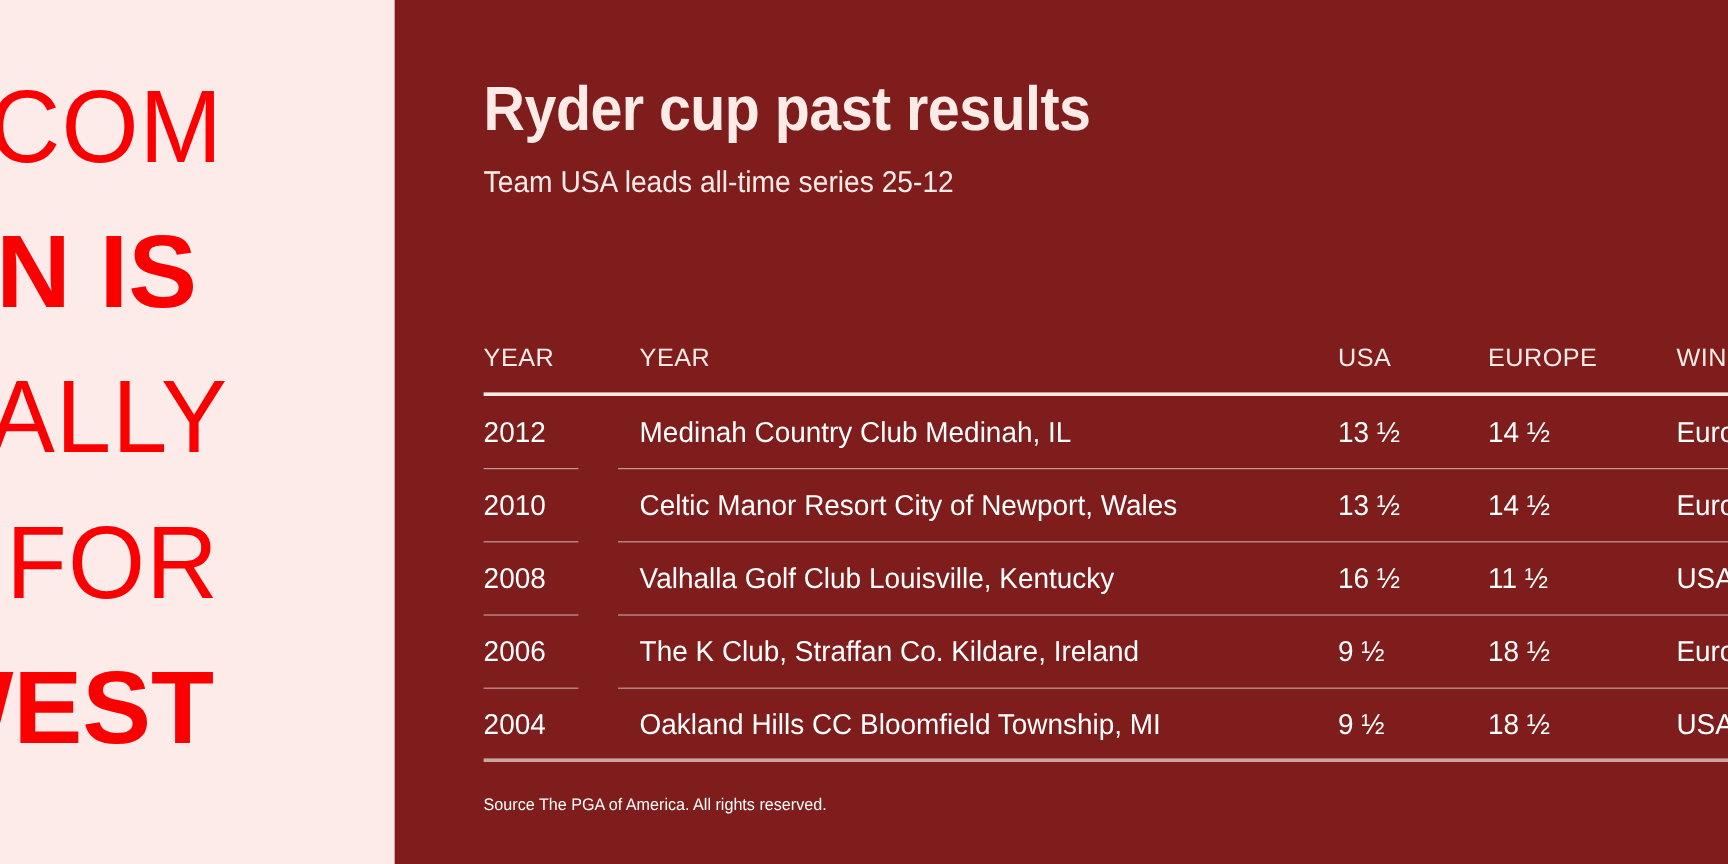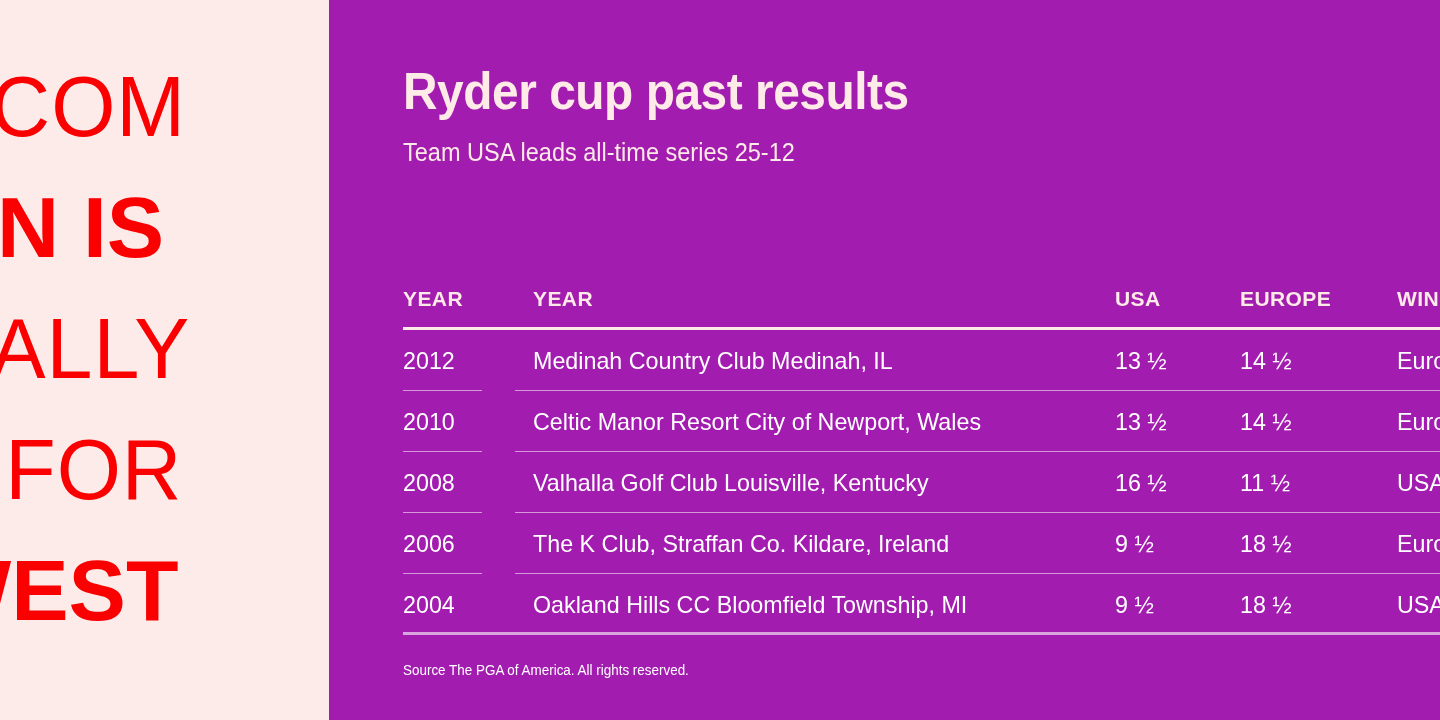--- a/index.html
+++ b/index.html
@@ -58,21 +58,21 @@
     letter-spacing: 0px;
   }
 
   
   .main {
     position: absolute;
     left: 329px;
     top: 0;
     width: 1111px;
     height: 720px;
-    background: #a21caf;
+    background: #7f1d1d;
     overflow: hidden;
   }
 
   .headline {
     position: absolute;
     left: 74px;
     top: 60px;
     color: #FEEAE6;
     font-size: 52px;
     font-weight: 700;
@@ -113,21 +113,21 @@
   }
   .cell {
     position: absolute;
     top: 0;
     color: #FFFFFF;
     white-space: nowrap;
   }
   .header-row .cell {
     color: #FEEAE6;
     font-size: 21px;
-    font-weight: 700;
+    font-weight: 400;
     letter-spacing: 0.4px;
     line-height: 26px;
     top: 0;
   }
   .body-row .cell {
     font-size: 24px;
     font-weight: 400;
     line-height: 61px;
     top: 0;
     transform: scaleX(0.97);

